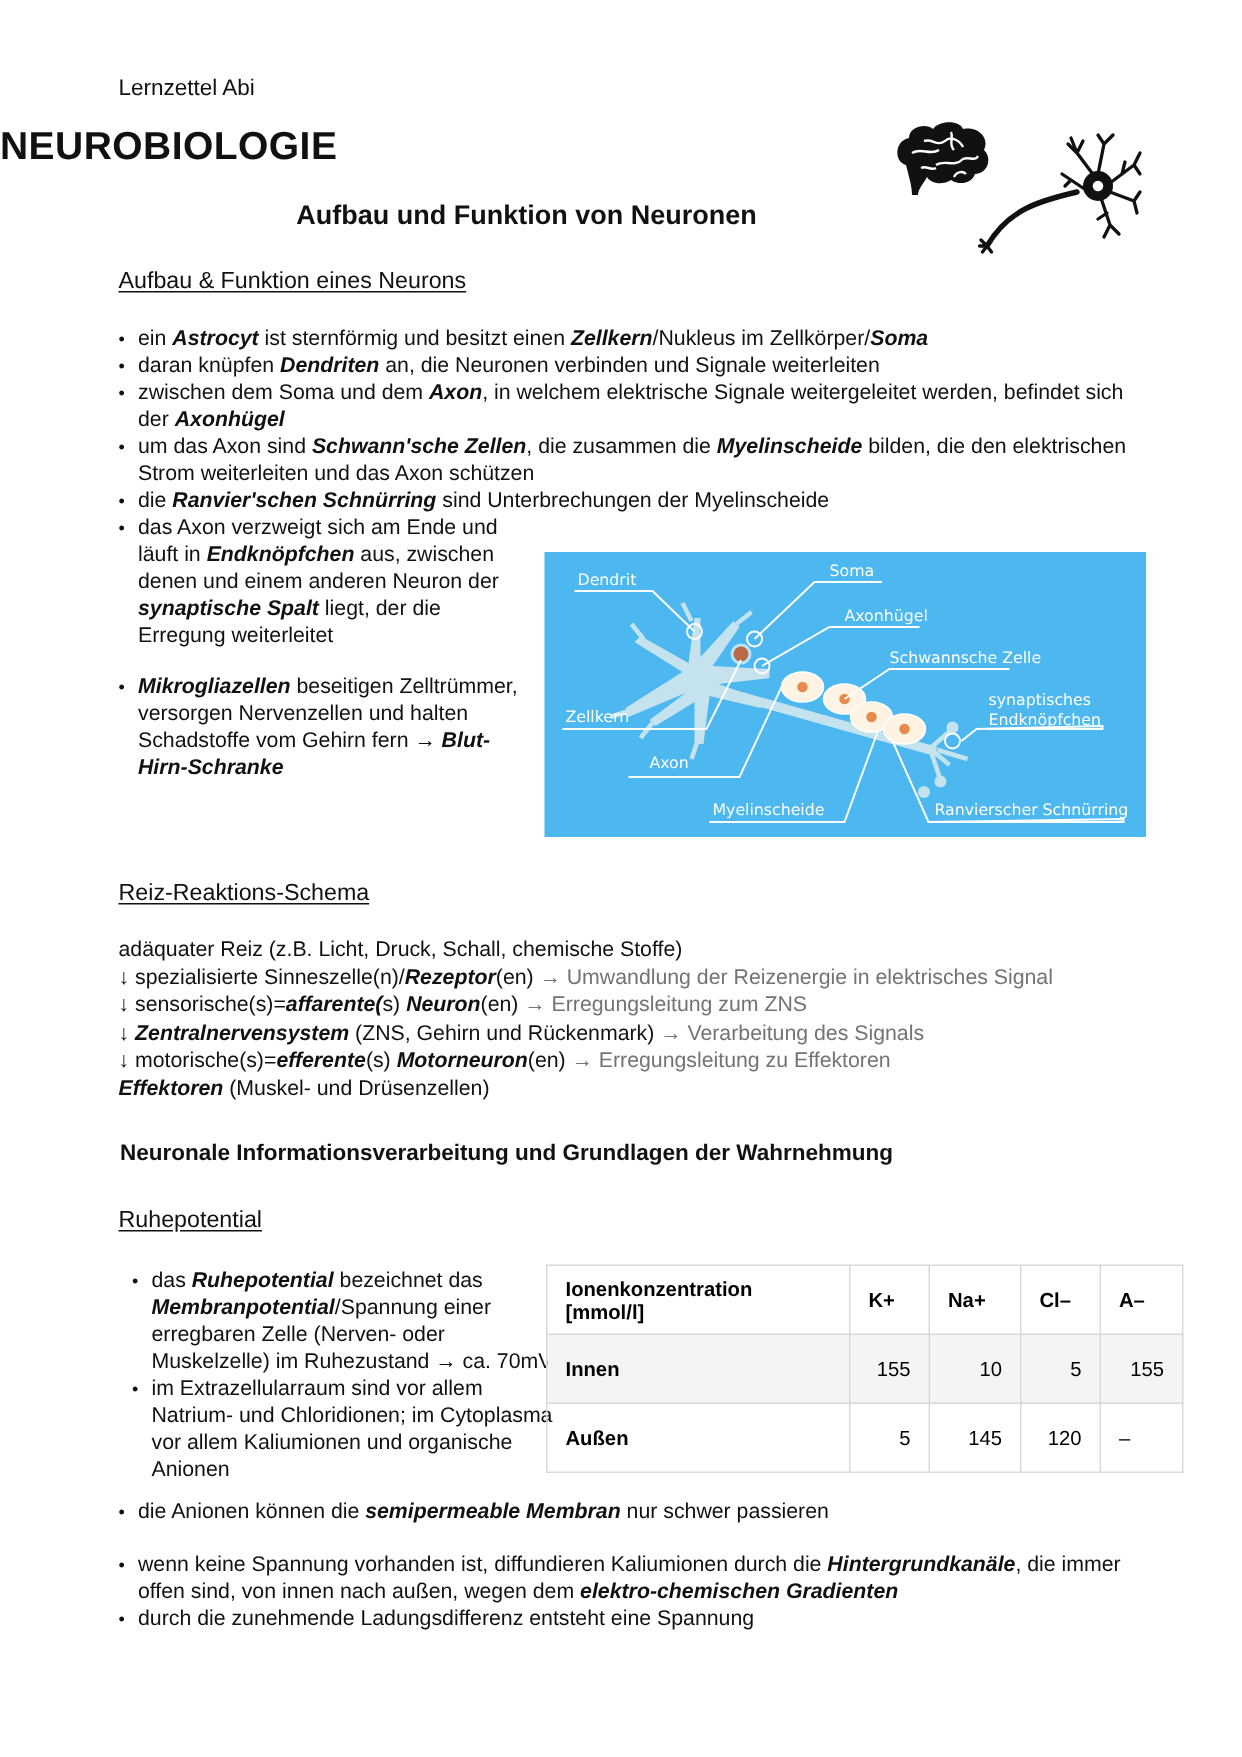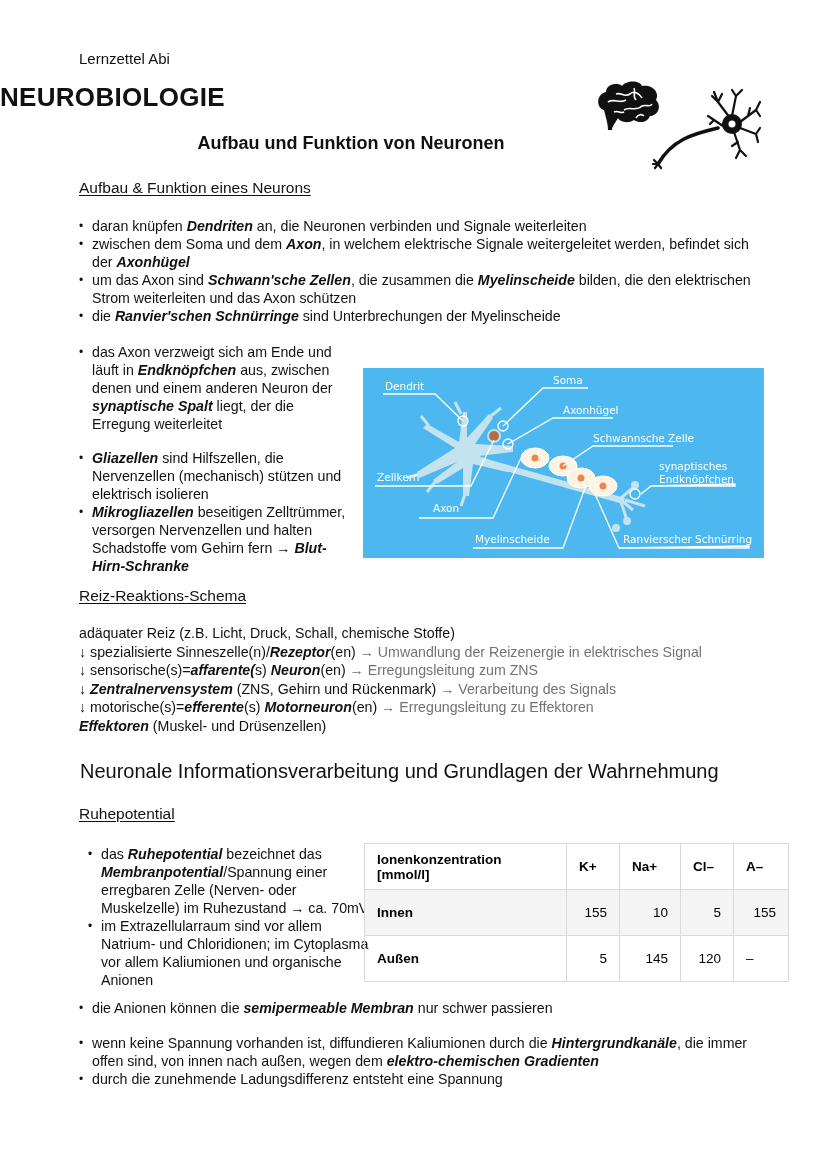--- a/index.html
+++ b/index.html
@@ -6,21 +6,21 @@
   body {
     width: 828px; height: 1171px; position: relative; overflow: hidden;
     font-family: "Liberation Sans", sans-serif; color: #111; font-size: 14.2px;
   }
   .abs { position: absolute; }
   .header-label { left: 79px; top: 50px; font-size: 15px; }
   .main-title { left: 0; width: 828px; top: 82px; text-align: left; font-size: 26px; font-weight: bold; letter-spacing: 0.3px; }
   .main-title span { position: relative; left: 0px; }
   .subtitle { left: 0; width: 702px; top: 133px; text-align: center; font-size: 18px; font-weight: bold; }
   .section-head { font-size: 15.5px; text-decoration: underline; text-underline-offset: 2px; }
-  .big-head { font-size: 20px; font-weight: normal; }
+  .big-head { font-size: 15px; font-weight: bold; }
   ul.bul { list-style: none; margin: 0; padding: 0; }
   ul.bul li { position: relative; padding-left: 13px; line-height: 18px; }
   ul.bul li::before { content: "•"; position: absolute; left: 0; top: 0; font-size: 12px; }
   b i, i b, .bi { font-weight: bold; font-style: italic; }
   .pink { color: #737373; }
   .schema div { line-height: 18.5px; }
   .diagram { left: 363px; top: 368px; width: 401px; height: 190px; background: #4db8ef; }
   .diagram svg { display: block; }
   table.ions { border-collapse: collapse; font-size: 13.5px; color: #000000; }
   table.ions td { border: 1px solid #d9d9d9; height: 45px; padding: 0 12px; }
@@ -55,29 +55,29 @@
       <path d="M74 40 L62 32 M62 32 L56 28 M62 32 L58 36"></path>
     </g>
     <circle cx="80" cy="36" r="10" fill="#111"></circle>
     <circle cx="80" cy="36" r="3.5" fill="#fff"></circle>
   </svg>
 </div>
 
 <div class="abs section-head" style="left:79px; top:179px;">Aufbau &amp; Funktion eines Neurons</div>
 
 <ul class="abs bul" style="left:79px; top:217px; width:680px;" id="s1-bullets">
+    <li><span>ein </span><span class="bi">Astrocyt</span><span> ist sternförmig und besitzt einen </span><span class="bi">Zellkern</span><span>/Nukleus im Zellkörper/</span><span class="bi">Soma</span></li>
     <li><span>daran knüpfen </span><span class="bi">Dendriten</span><span> an, die Neuronen verbinden und Signale weiterleiten</span></li>
     <li><span>zwischen dem Soma und dem </span><span class="bi">Axon</span><span>, in welchem elektrische Signale weitergeleitet werden, befindet sich der </span><span class="bi">Axonhügel</span></li>
     <li><span>um das Axon sind </span><span class="bi">Schwann'sche Zellen</span><span>, die zusammen die </span><span class="bi">Myelinscheide</span><span> bilden, die den elektrischen Strom weiterleiten und das Axon schützen</span></li>
-    <li><span>die </span><span class="bi">Ranvier'schen Schnürringe</span><span> sind Unterbrechungen der Myelinscheide</span></li>
+    <li><span>die </span><span class="bi">Ranvier'schen Schnürring</span><span> sind Unterbrechungen der Myelinscheide</span></li>
   </ul>
 
 <ul class="abs bul" style="left:79px; top:343px; width:275px;" id="s1-left">
     <li style="margin-bottom: 16px;"><span>das Axon verzweigt sich am Ende und läuft in </span><span class="bi">Endknöpfchen</span><span> aus, zwischen denen und einem anderen Neuron der </span><span class="bi">synaptische Spalt</span><span> liegt, der die Erregung weiterleitet</span></li>
-    <li><span class="bi">Gliazellen</span><span> sind Hilfszellen, die Nervenzellen (mechanisch) stützen und elektrisch isolieren</span></li>
     <li><span class="bi">Mikrogliazellen</span><span> beseitigen Zelltrümmer, versorgen Nervenzellen und halten Schadstoffe vom Gehirn fern → </span><span class="bi">Blut-Hirn-Schranke</span></li>
   </ul>
 
 <div class="abs diagram">
   <svg width="401" height="190" viewBox="0 0 401 190">
     <g fill="#c5e3ef" stroke="none">
       <path d="M92 80 L60 60 L64 56 L96 74 L100 44 L104 44 L104 70 L126 46 L130 50 L112 76 L150 78 L150 84 L116 88 L148 100 L144 104 L110 96 L106 128 L100 128 L100 100 L74 116 L70 112 L94 94 L56 110 L54 104 Z"></path>
       <path d="M66 58 L58 48 M98 46 L92 34 M128 48 L138 40 M72 114 L64 124 M102 126 L98 138 M56 106 L44 110" stroke="#c5e3ef" stroke-width="3"></path>
       <path d="M120 90 L262 130 L260 136 L118 96 Z"></path>
       <path d="M258 130 L272 118 M258 134 L264 152 M262 132 L282 138 M258 132 L270 142" stroke="#c5e3ef" stroke-width="3"></path>

